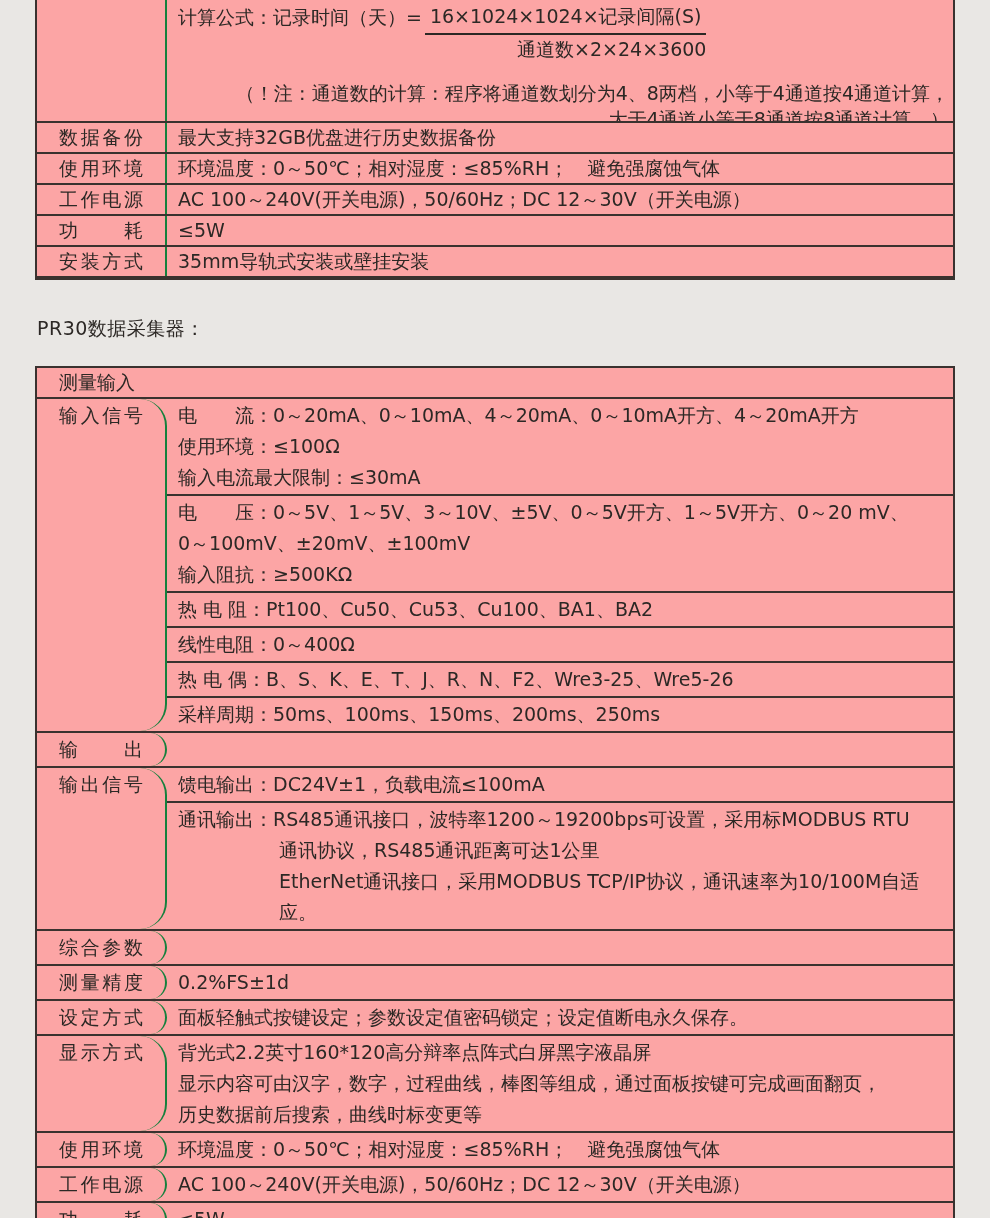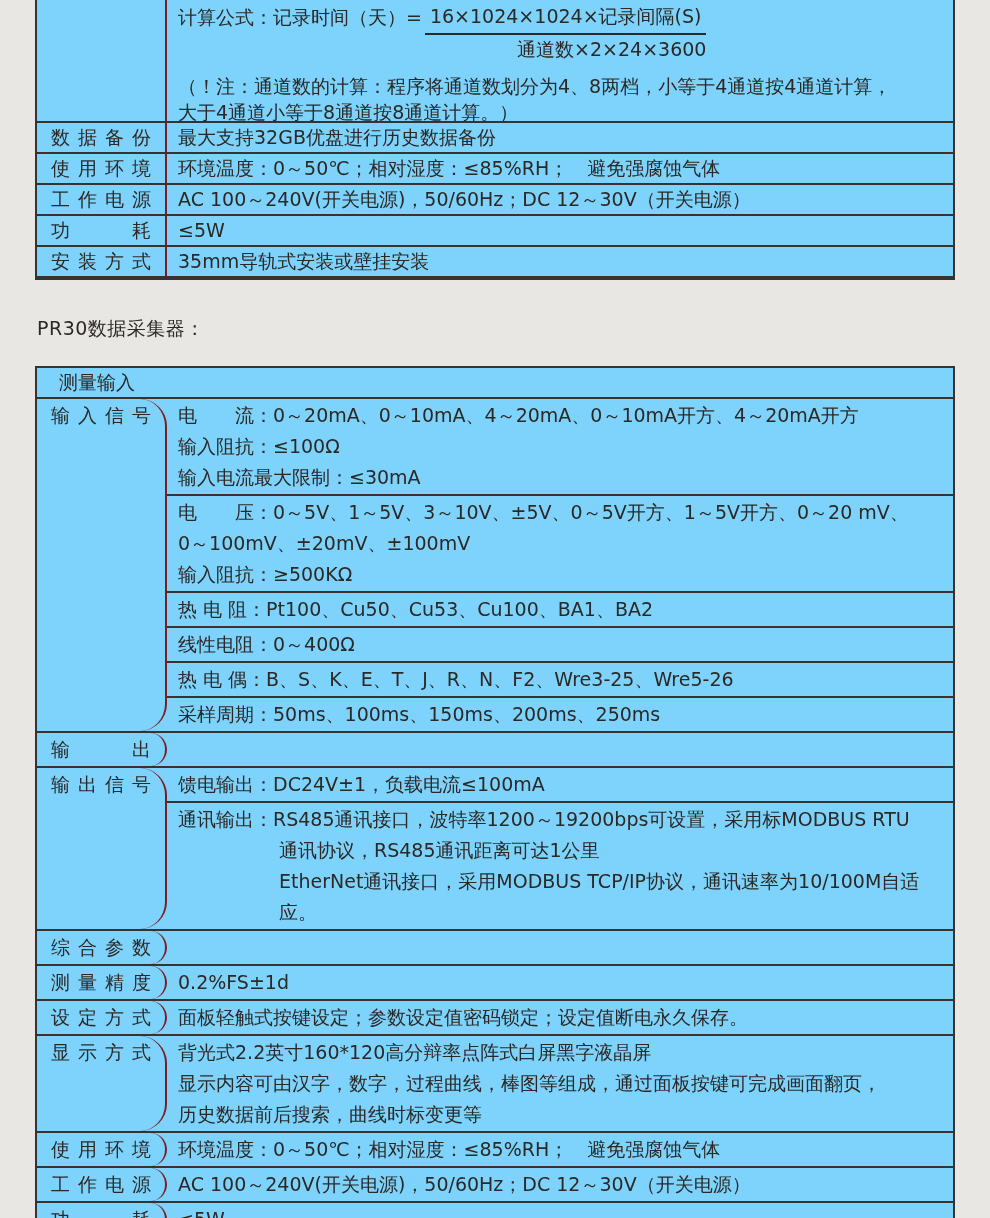--- a/index.html
+++ b/index.html
@@ -5,49 +5,49 @@
   html,body{margin:0;padding:0;}
   body{
     width:990px;height:1218px;overflow:hidden;
     background:#e9e7e4;
     color:#2c2825;
     font-family:"DejaVu Sans","Liberation Sans",sans-serif;
   }
   .tbl{
     margin-left:35px;width:920px;box-sizing:border-box;
     border:2px solid #3a322f;border-bottom-width:4px;
-    background:#7dd3fc;
+    background:#fca5a5;
   }
   .tbl1{border-top:none;}
   .row{display:flex;border-top:2px solid #3a322f;}
   .tbl .row:first-child{border-top:none;}
   .label{
     flex:0 0 130px;width:130px;box-sizing:border-box;
-    border-right:2px solid #7f1d1d;
-    padding:0 14px;font-size:19px;line-height:33px;
+    border-right:2px solid #15803d;
+    padding:0 22px;font-size:19px;line-height:33px;
     text-align:justify;text-align-last:justify;
   }
   .tbl1 .label{line-height:29px;}
   .value{flex:1;min-width:0;font-size:19px;line-height:29px;padding:0 4px 0 11px;}
   .vline{white-space:pre-wrap;}
   
   .section-cell{flex:1;font-size:19px;line-height:29px;padding-left:22px;}
   
   .val-stack{flex:1;min-width:0;display:flex;flex-direction:column;}
   .sub{padding:1px 4px 1px 11px;font-size:19px;line-height:31px;}
   .sub + .sub{border-top:2px solid #3a322f;}
   .sub .indent{margin-left:101px;}
   
   .formula-cell{flex:1;min-width:0;height:121px;box-sizing:border-box;padding:0 4px 0 11px;overflow:hidden;}
   .formula{display:flex;font-size:19px;}
   .f-prefix{line-height:34px;white-space:pre;}
   .frac{display:inline-flex;flex-direction:column;text-align:right;margin-left:3px;}
   .frac .num{line-height:33px;border-bottom:2px solid #2c2825;padding:0 5px;}
   .frac .den{line-height:29px;}
-  .note{margin-top:9px;font-size:19px;line-height:26px;}
+  .note{margin-top:16px;font-size:19px;line-height:26px;text-align:right;}
   
   .heading{margin:30px 0 20px 37px;font-size:19px;line-height:36px;letter-spacing:0.5px;}
   .t2 .sub.single{line-height:31px;}
   .t2 .label{line-height:33px;border-radius:27px;}
   .t2 .section-cell{line-height:29px;}
   .empty-cell{flex:1;}
 </style>
 </head>
 <body>
 
@@ -98,21 +98,21 @@
 
   <div class="row">
     <div class="section-cell">测量输入</div>
   </div>
 
   <div class="row">
     <div class="label">输入信号</div>
     <div class="val-stack">
       <div class="sub">
         <div class="vline">电　　流：0～20mA、0～10mA、4～20mA、0～10mA开方、4～20mA开方</div>
-        <div class="vline">输入阻抗：≤100Ω</div>
+        <div class="vline">使用环境：≤100Ω</div>
         <div class="vline">输入电流最大限制：≤30mA</div>
       </div>
       <div class="sub">
         <div class="vline">电　　压：0～5V、1～5V、3～10V、±5V、0～5V开方、1～5V开方、0～20 mV、</div>
         <div class="vline">0～100mV、±20mV、±100mV</div>
         <div class="vline">输入阻抗：≥500KΩ</div>
       </div>
       <div class="sub single">
         <div class="vline">热 电 阻：Pt100、Cu50、Cu53、Cu100、BA1、BA2</div>
       </div>

